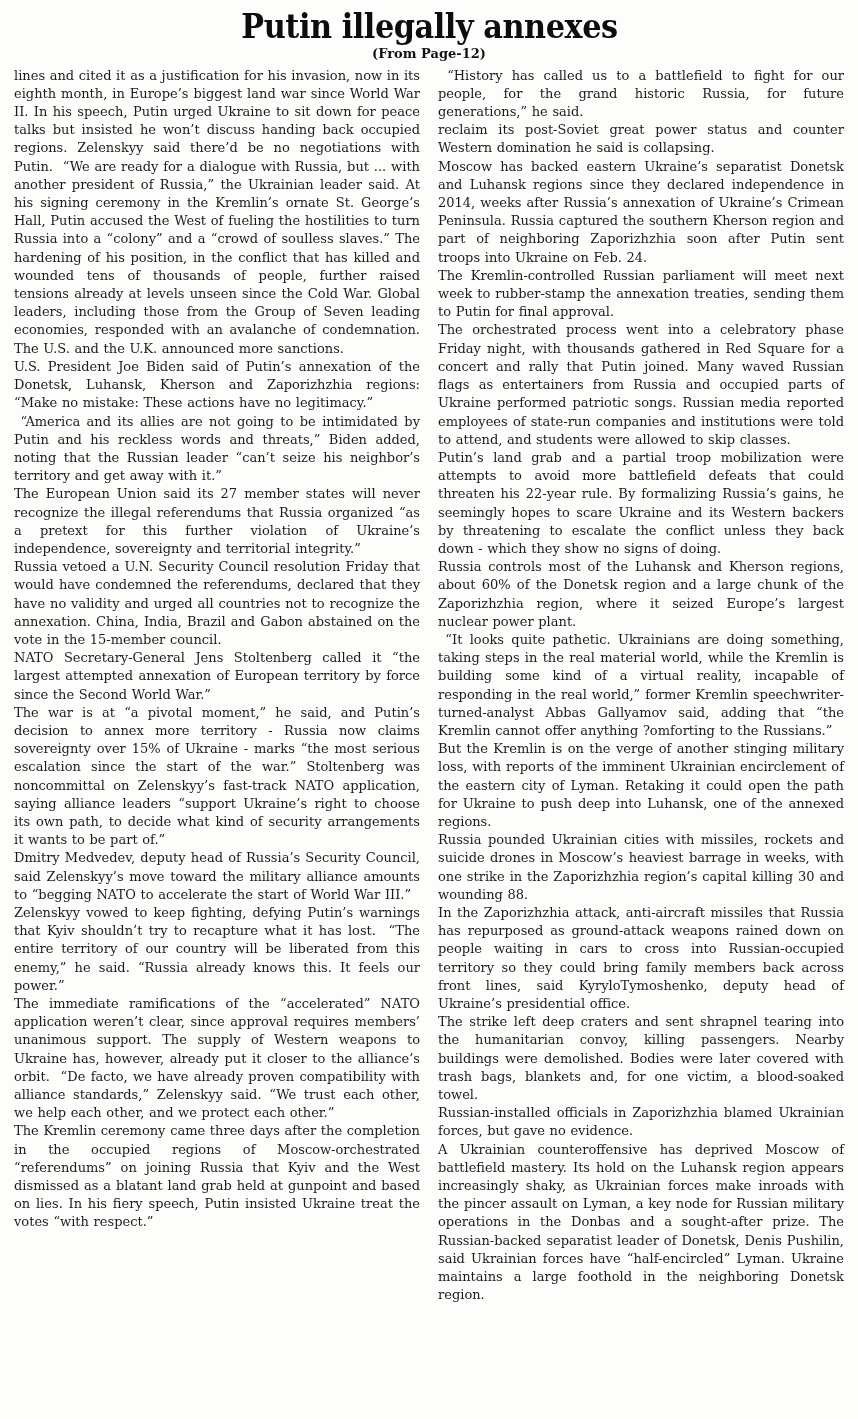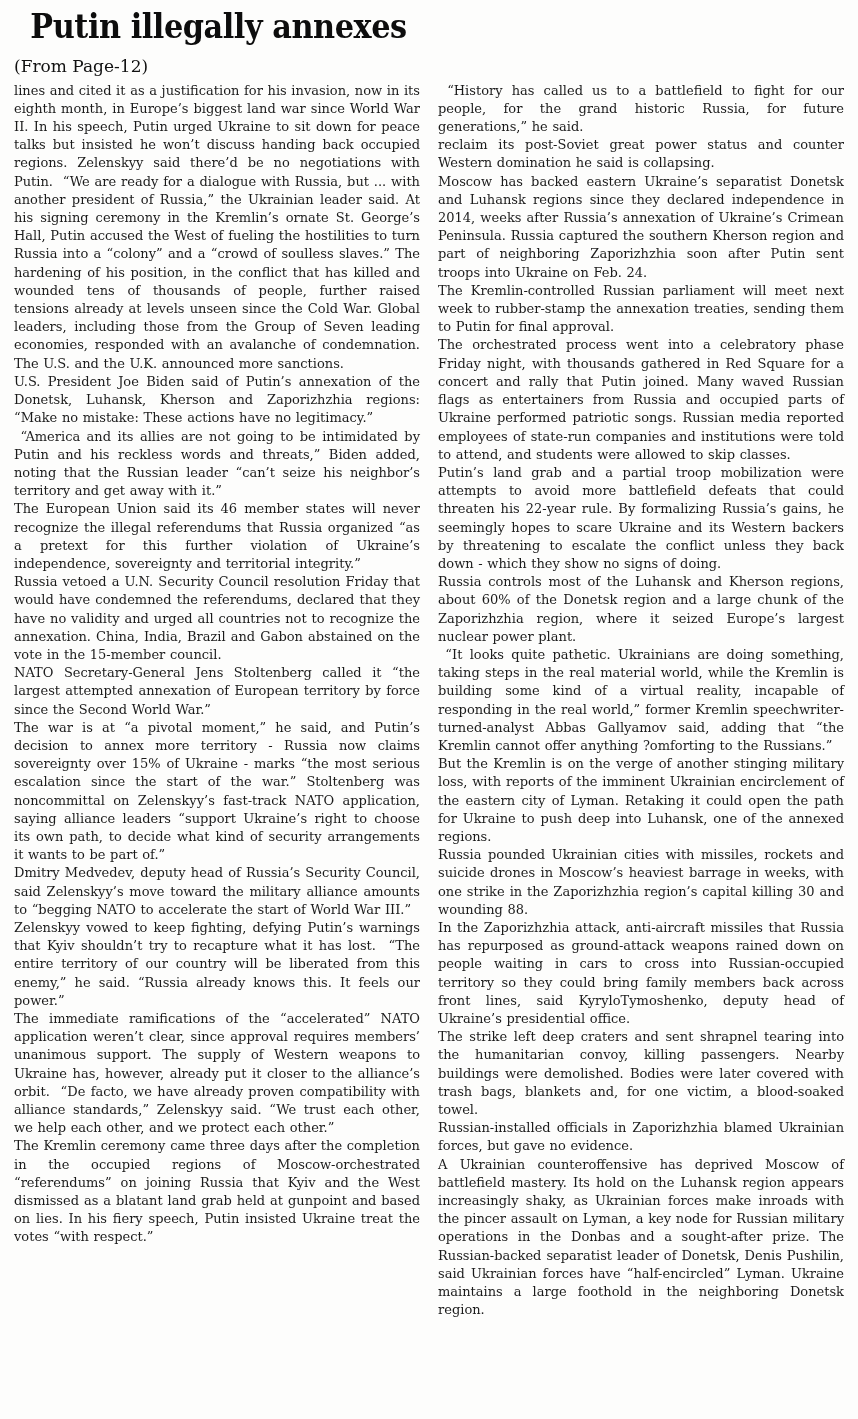--- a/index.html
+++ b/index.html
@@ -9,37 +9,37 @@
     font-family: "DejaVu Serif", "Liberation Serif", serif;
     color: #141414;
   }
   .page {
     width: 858px;
     min-height: 1419px;
     padding: 10px 14px 16px 14px;
     background: #fdfdfc;
   }
   .masthead {
-    text-align: left;
+    text-align: center;
     margin-bottom: 6px;
   }
   .headline {
     display: inline-block;
     font-weight: bold;
     font-size: 33px;
     line-height: 1.05;
     letter-spacing: -0.5px;
     transform: scaleX(0.92);
     transform-origin: center;
     color: #0d0d0d;
   }
   .deck {
-    font-weight: normal;
-    font-size: 17px;
-    margin-top: 11px;
+    font-weight: bold;
+    font-size: 13px;
+    margin-top: 1px;
     color: #111;
   }
   .columns {
     display: flex;
     gap: 18px;
     align-items: flex-start;
   }
   .col {
     flex: 1 1 0;
     min-width: 0;
@@ -61,21 +61,21 @@
   <header class="masthead">
     <h1 class="headline">Putin illegally annexes</h1>
     <div class="deck">(From Page-12)</div>
   </header>
 
   <div class="columns">
     <div class="col">
         <p class="para">lines and cited it as a justification for his invasion, now in its eighth month, in Europe’s biggest land war since World War II. In his speech, Putin urged Ukraine to sit down for peace talks but insisted he won’t discuss handing back occupied regions. Zelenskyy said there’d be no negotiations with Putin.  “We are ready for a dialogue with Russia, but ... with another president of Russia,” the Ukrainian leader said. At his signing ceremony in the Kremlin’s ornate St. George’s Hall, Putin accused the West of fueling the hostilities to turn Russia into a “colony” and a “crowd of soulless slaves.” The hardening of his position, in the conflict that has killed and wounded tens of thousands of people, further raised tensions already at levels unseen since the Cold War. Global leaders, including those from the Group of Seven leading economies, responded with an avalanche of condemnation. The U.S. and the U.K. announced more sanctions.</p>
         <p class="para">U.S. President Joe Biden said of Putin’s annexation of the Donetsk, Luhansk, Kherson and Zaporizhzhia regions: “Make no mistake: These actions have no legitimacy.”</p>
         <p class="para"> “America and its allies are not going to be intimidated by Putin and his reckless words and threats,” Biden added, noting that the Russian leader “can’t seize his neighbor’s territory and get away with it.”</p>
-        <p class="para">The European Union said its 46 member states will never recognize the illegal referendums that Russia organized “as a pretext for this further violation of Ukraine’s independence, sovereignty and territorial integrity.”</p>
+        <p class="para">The European Union said its 27 member states will never recognize the illegal referendums that Russia organized “as a pretext for this further violation of Ukraine’s independence, sovereignty and territorial integrity.”</p>
         <p class="para">Russia vetoed a U.N. Security Council resolution Friday that would have condemned the referendums, declared that they have no validity and urged all countries not to recognize the annexation. China, India, Brazil and Gabon abstained on the vote in the 15-member council.</p>
         <p class="para">NATO Secretary-General Jens Stoltenberg called it “the largest attempted annexation of European territory by force since the Second World War.”</p>
         <p class="para">The war is at “a pivotal moment,” he said, and Putin’s decision to annex more territory - Russia now claims sovereignty over 15% of Ukraine - marks “the most serious escalation since the start of the war.” Stoltenberg was noncommittal on Zelenskyy’s fast-track NATO application, saying alliance leaders “support Ukraine’s right to choose its own path, to decide what kind of security arrangements it wants to be part of.”</p>
         <p class="para">Dmitry Medvedev, deputy head of Russia’s Security Council, said Zelenskyy’s move toward the military alliance amounts to “begging NATO to accelerate the start of World War III.”</p>
         <p class="para">Zelenskyy vowed to keep fighting, defying Putin’s warnings that Kyiv shouldn’t try to recapture what it has lost.  “The entire territory of our country will be liberated from this enemy,” he said. “Russia already knows this. It feels our power.”</p>
         <p class="para">The immediate ramifications of the “accelerated” NATO application weren’t clear, since approval requires members’ unanimous support. The supply of Western weapons to Ukraine has, however, already put it closer to the alliance’s orbit.  “De facto, we have already proven compatibility with alliance standards,” Zelenskyy said. “We trust each other, we help each other, and we protect each other.”</p>
         <p class="para">The Kremlin ceremony came three days after the completion in the occupied regions of Moscow-orchestrated “referendums” on joining Russia that Kyiv and the West dismissed as a blatant land grab held at gunpoint and based on lies. In his fiery speech, Putin insisted Ukraine treat the votes “with respect.”</p>
       </div>
     <div class="col">
         <p class="para"> “History has called us to a battlefield to fight for our people, for the grand historic Russia, for future generations,” he said.</p>

